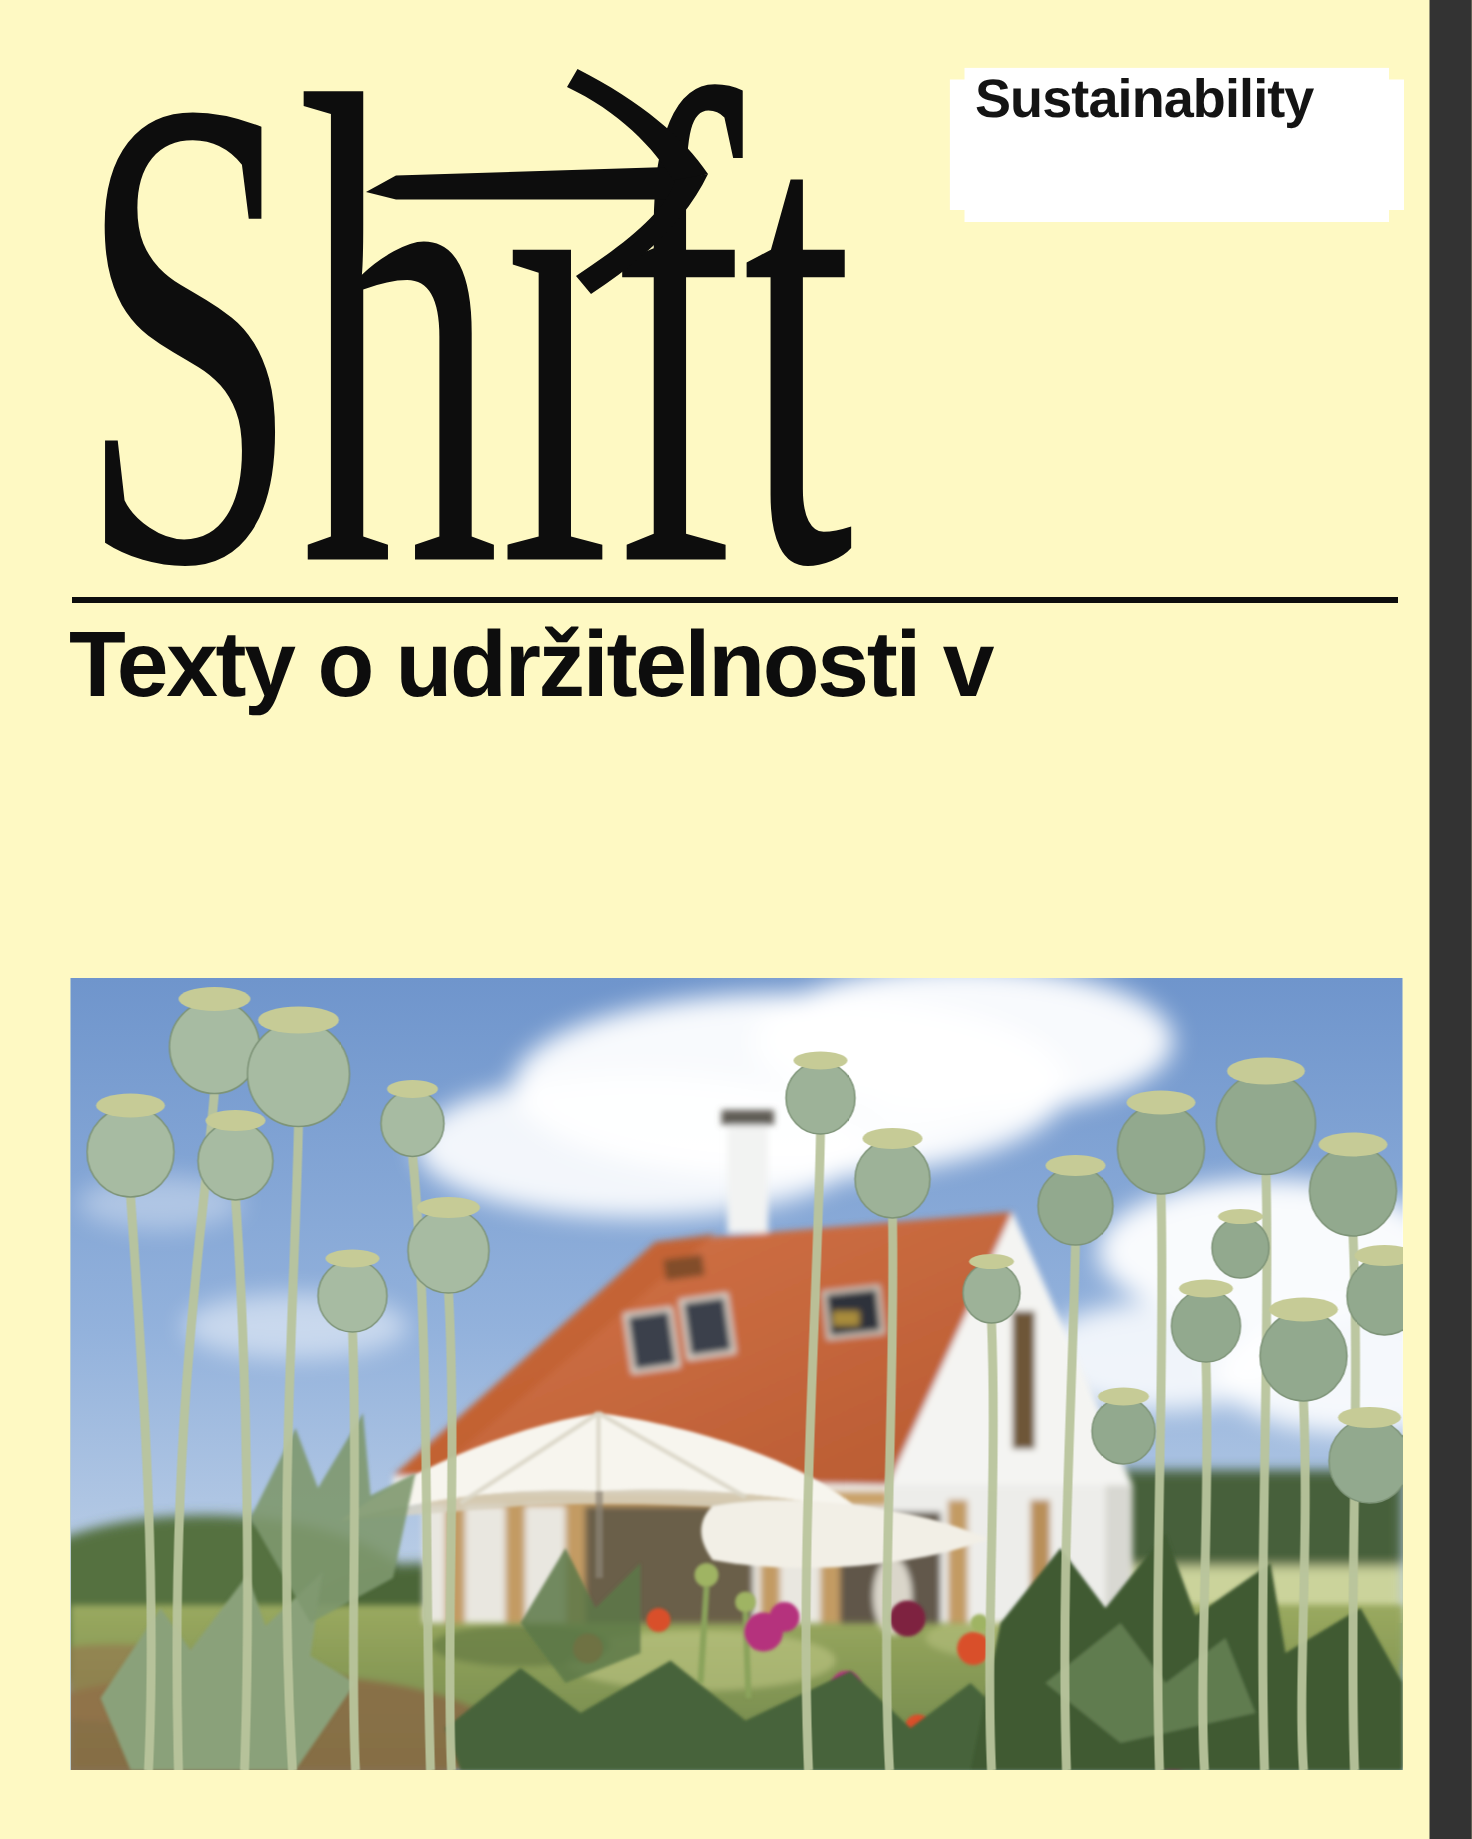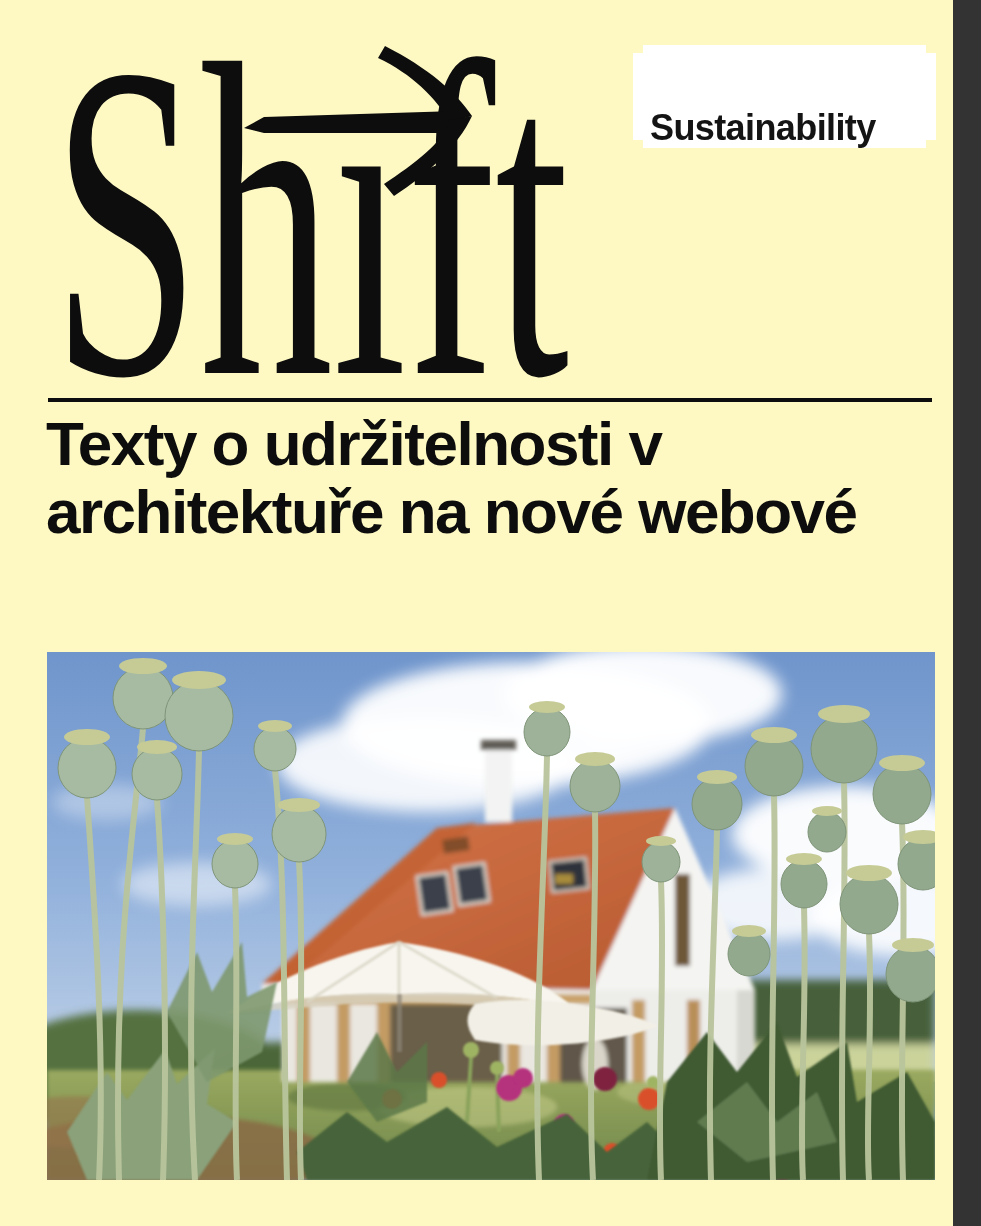--- a/index.html
+++ b/index.html
@@ -14,21 +14,21 @@
   .logo svg{width:100%;height:100%;display:block;}
   .logo text{
     font-family:"Liberation Serif",serif;
     font-weight:500;
     fill:#0D0D0D;
   }
   
   .badge{
     position:absolute;left:633px;top:45px;width:303px;height:103px;
     background:#FFFFFF;box-sizing:border-box;
-    display:flex;flex-direction:column;justify-content:flex-end;
+    display:flex;flex-direction:column;justify-content:flex-start;
     padding-left:17px;
     clip-path:polygon(10px 0,calc(100% - 10px) 0,calc(100% - 10px) 8px,100% 8px,
       100% calc(100% - 8px),calc(100% - 10px) calc(100% - 8px),calc(100% - 10px) 100%,
       10px 100%,10px calc(100% - 8px),0 calc(100% - 8px),0 8px,10px 8px);
   }
   .badge span{
     display:block;font-weight:bold;font-size:36px;line-height:41px;
     letter-spacing:-0.6px;color:#141414;white-space:nowrap;
   }
   
@@ -64,21 +64,20 @@
   </div>
 
   <div class="badge">
     <span>Sustainability</span>
   </div>
 
   <div class="divider"></div>
 
   <h1 class="headline">
     <span>Texty o udržitelnosti v</span>
-    <span>architektuře na nové webové</span>
   </h1>
 
   <figure class="photo">
     <svg viewBox="0 0 888 528" preserveAspectRatio="none">
       <defs>
         <linearGradient id="skyG" x1="0" y1="0" x2="0" y2="1">
           <stop offset="0" stop-color="#6F95CC"></stop>
             <stop offset="0.55" stop-color="#93B2DC"></stop>
             <stop offset="1" stop-color="#C2D3E8"></stop>
         </linearGradient>

